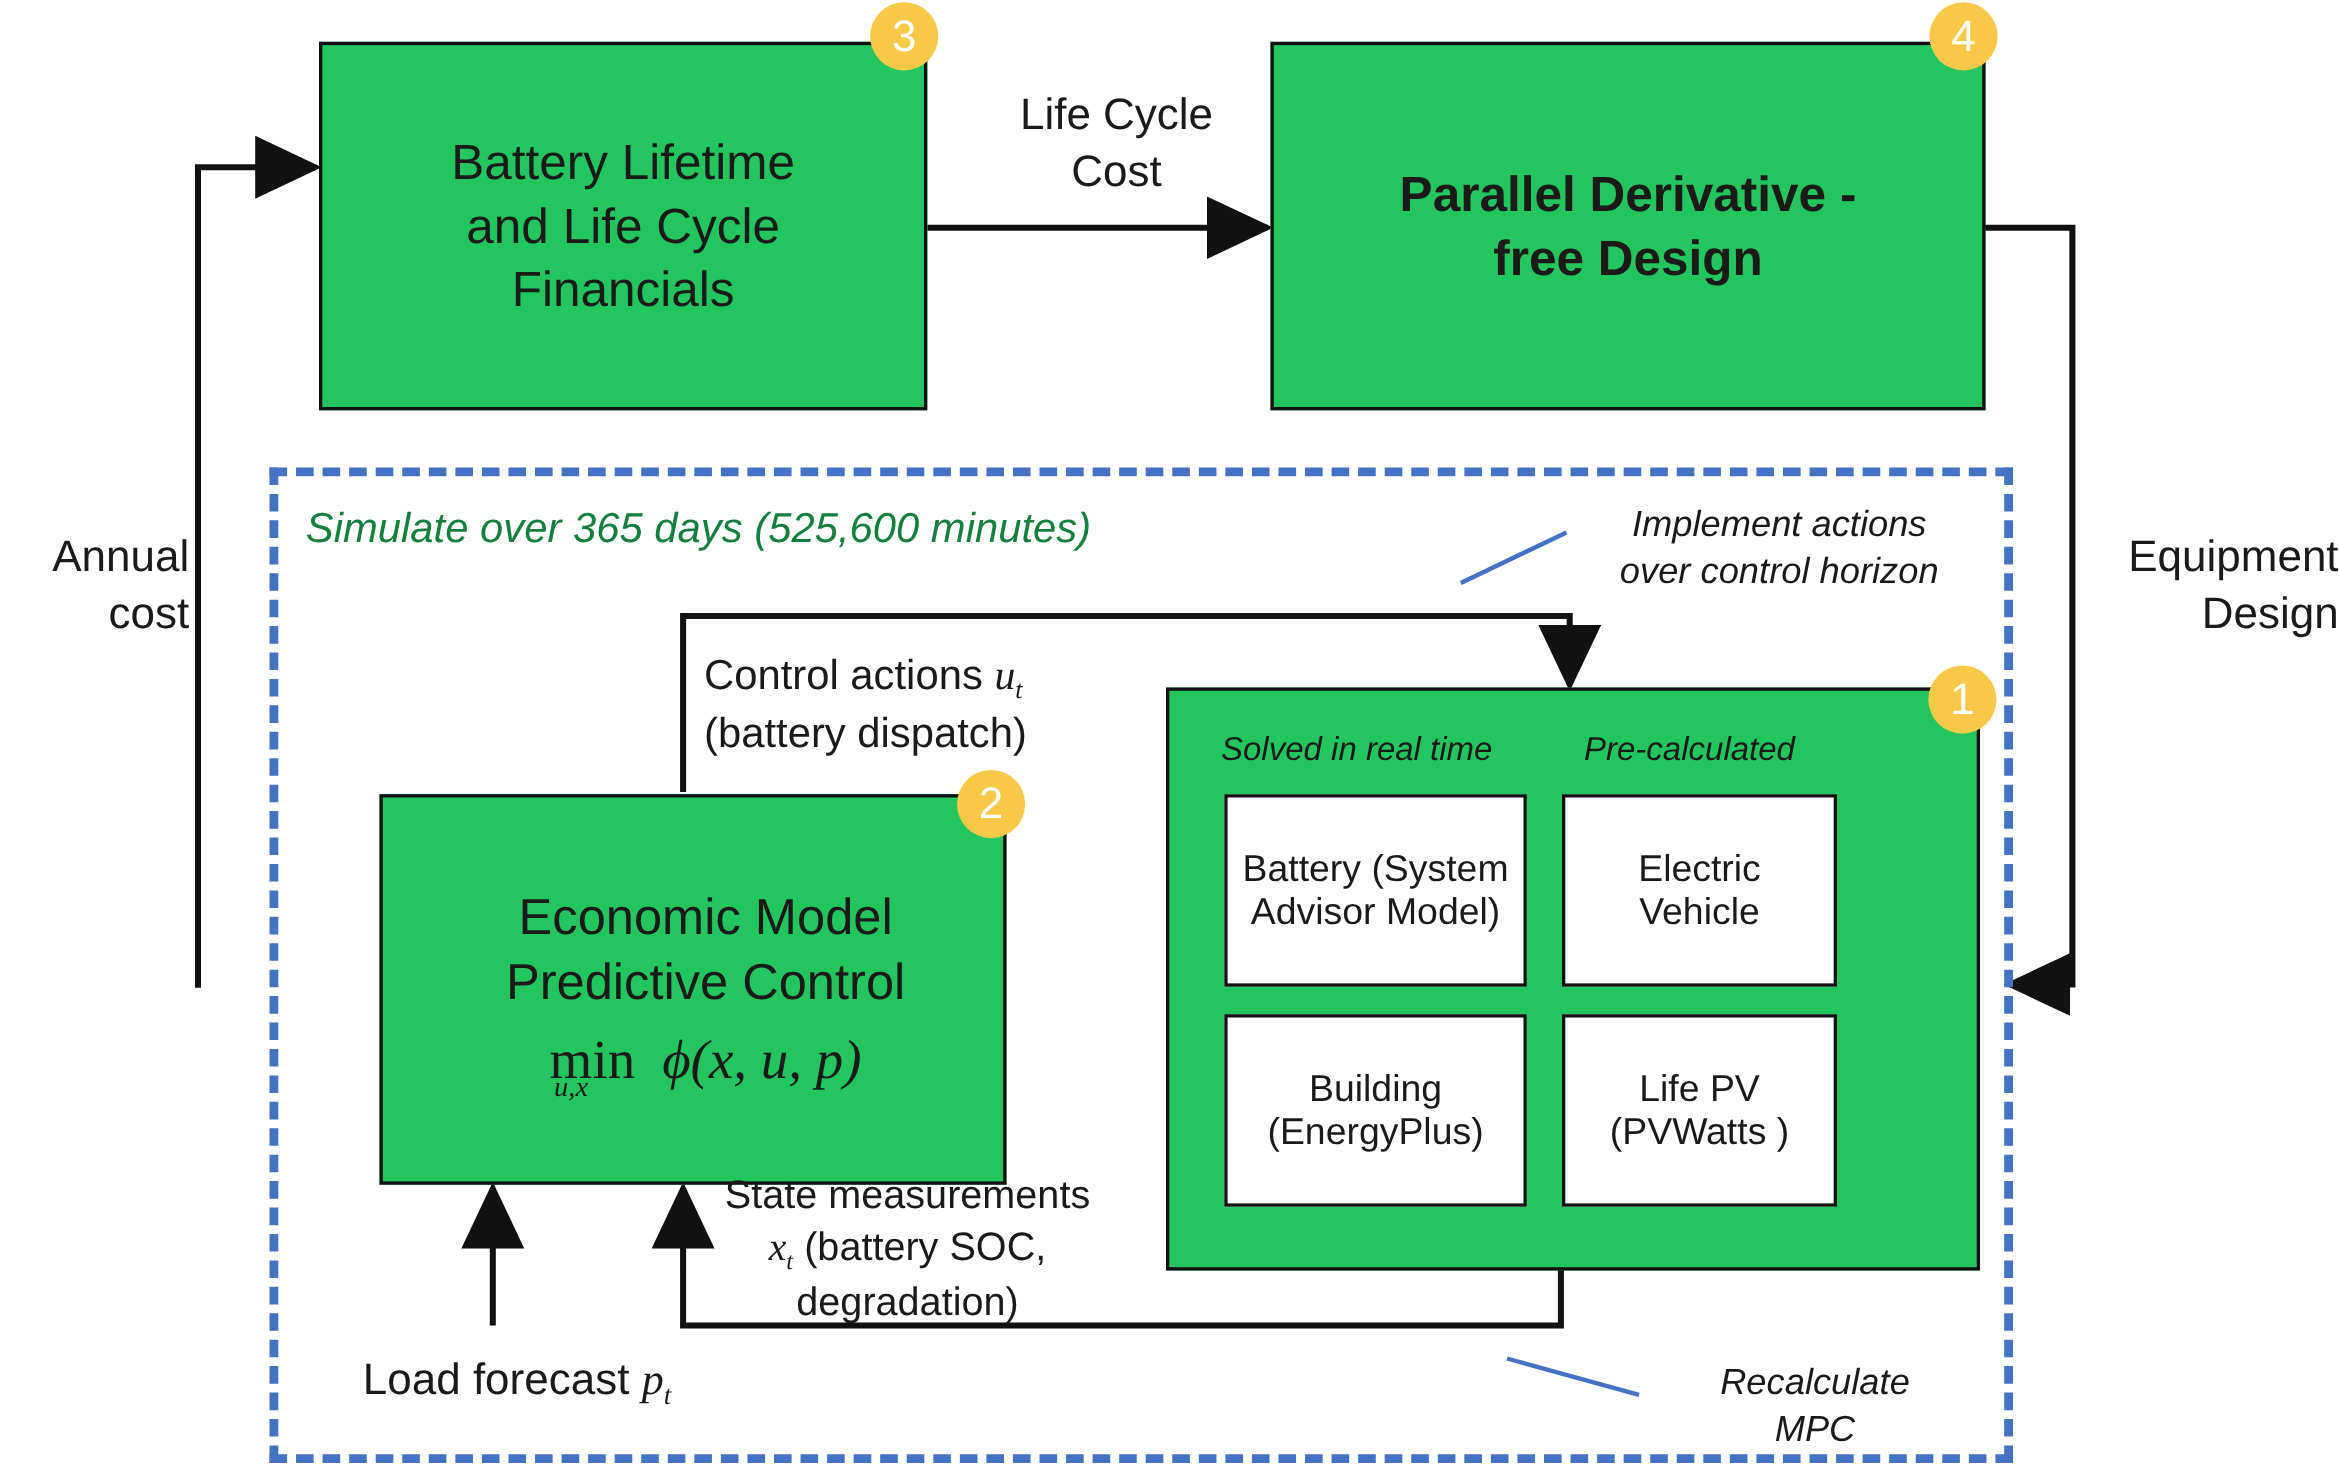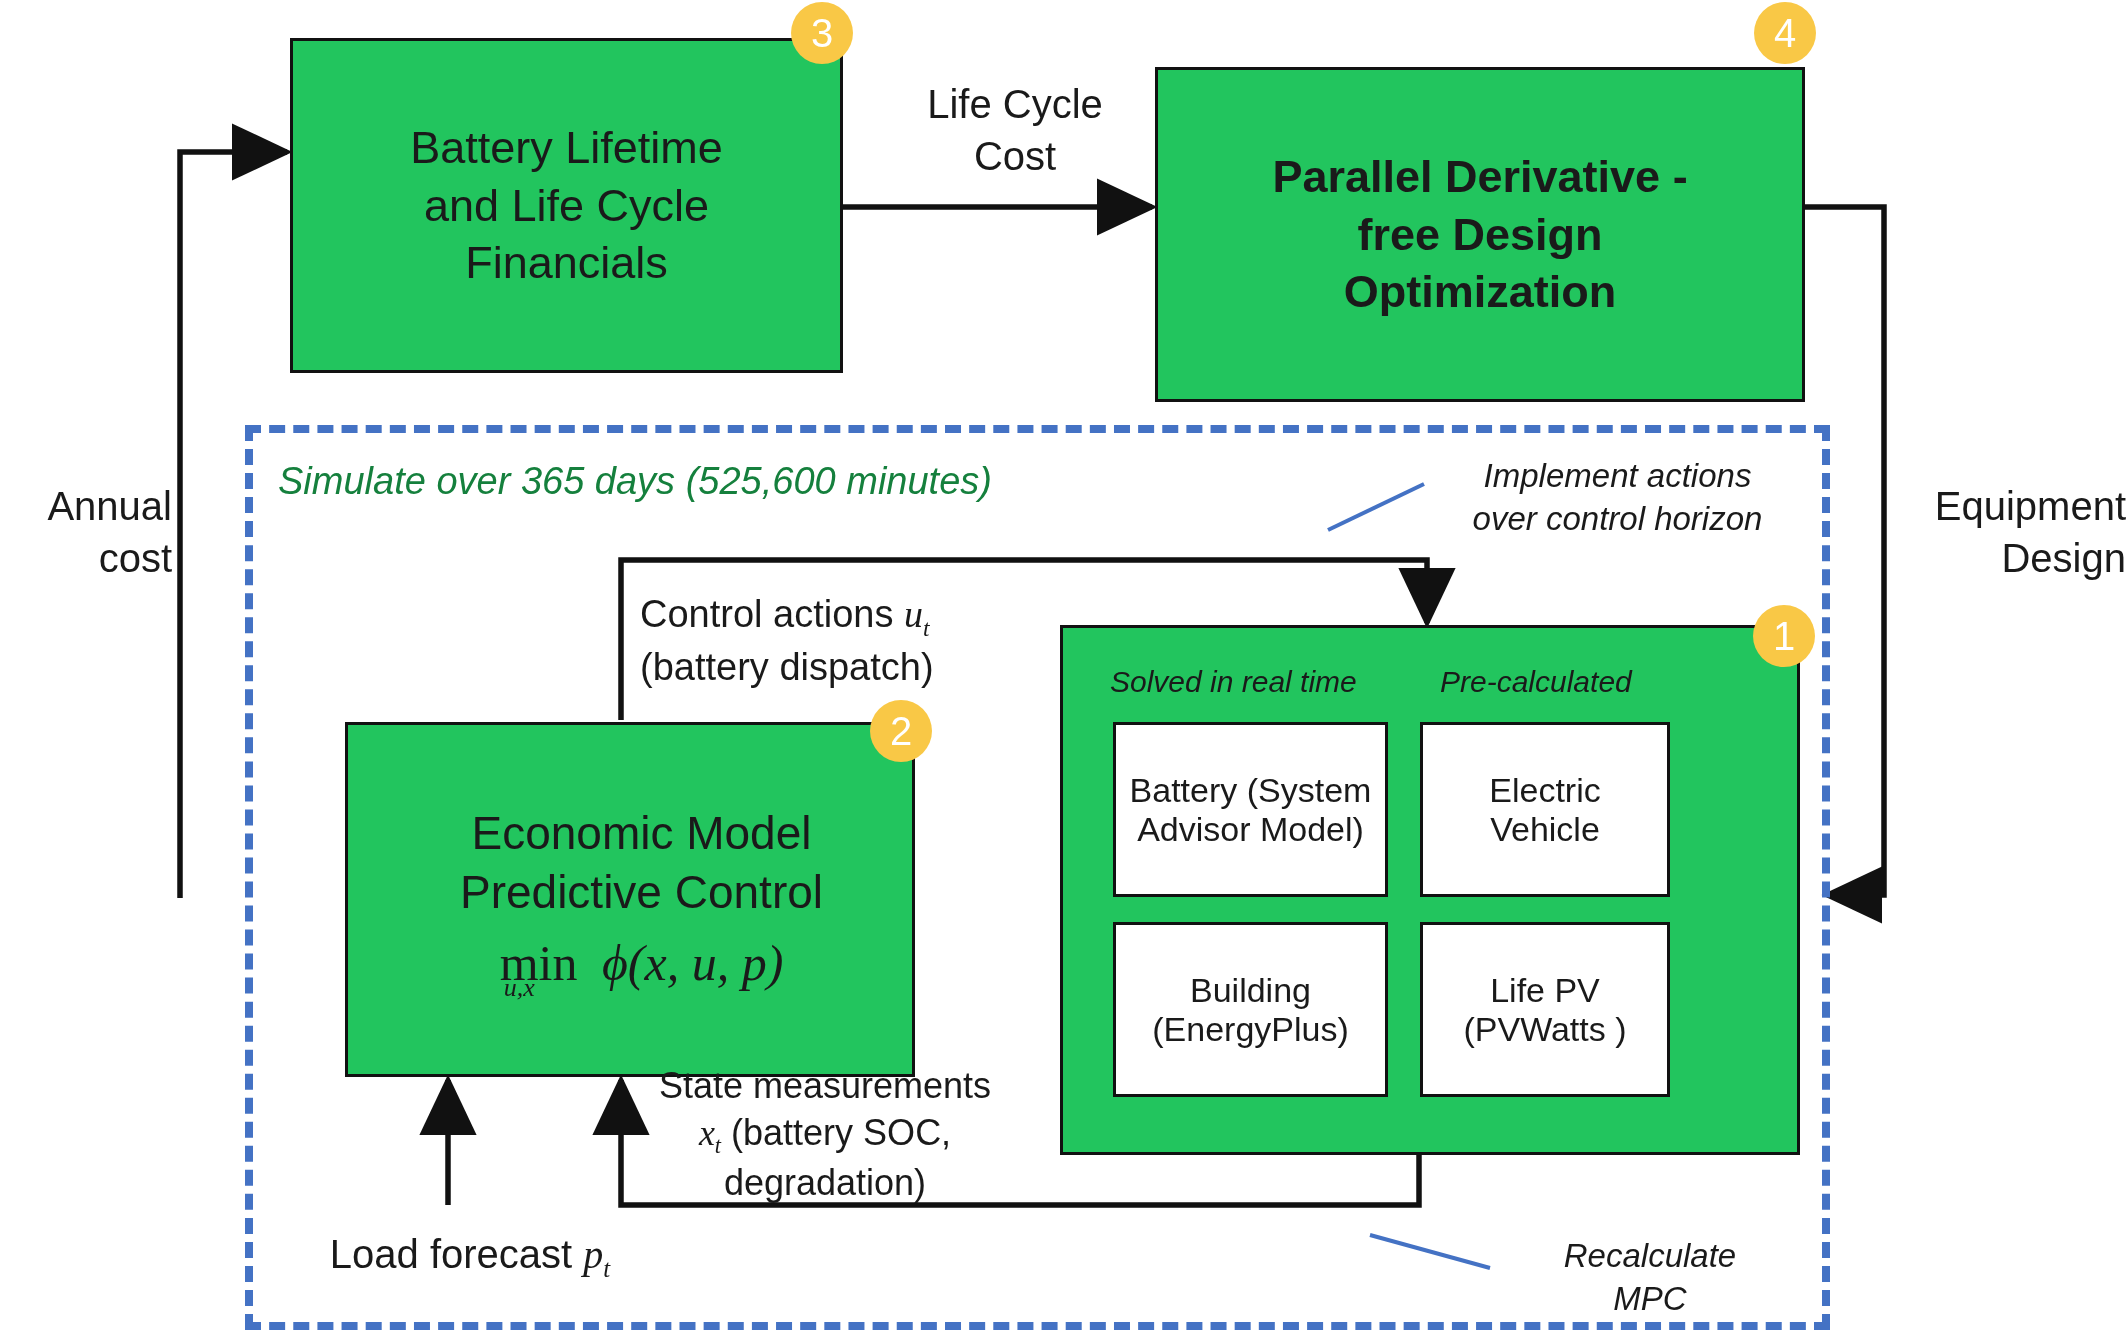--- a/index.html
+++ b/index.html
@@ -73,25 +73,24 @@
 
   <div class="box" style="left:290px;top:38px;width:553px;height:335px;">
     <div class="lbl" style="font-size:45px;">
       <div>Battery Lifetime</div>
       <div>and Life Cycle</div>
       <div>Financials</div>
     </div>
   </div>
   <div class="badge" style="left:791px;top:2px;">3</div>
 
-  <div class="box" style="left:1155px;top:38px;width:650px;height:335px;margin-top:29px;">
+  <div class="box" style="left:1155px;top:38px;width:650px;height:335px;">
     <div class="lbl" style="font-size:45px;font-weight:bold;">
       <div>Parallel Derivative -</div>
       <div>free Design</div>
-      <div>Optimization</div>
     </div>
   </div>
   <div class="badge" style="left:1754px;top:2px;">4</div>
 
   <div class="plain" style="left:900px;top:78px;width:230px;font-size:40px;">
     <div>Life Cycle</div>
     <div>Cost</div>
   </div>
 
   <div class="plain" style="left:0px;top:480px;width:172px;font-size:40px;text-align:right;">

